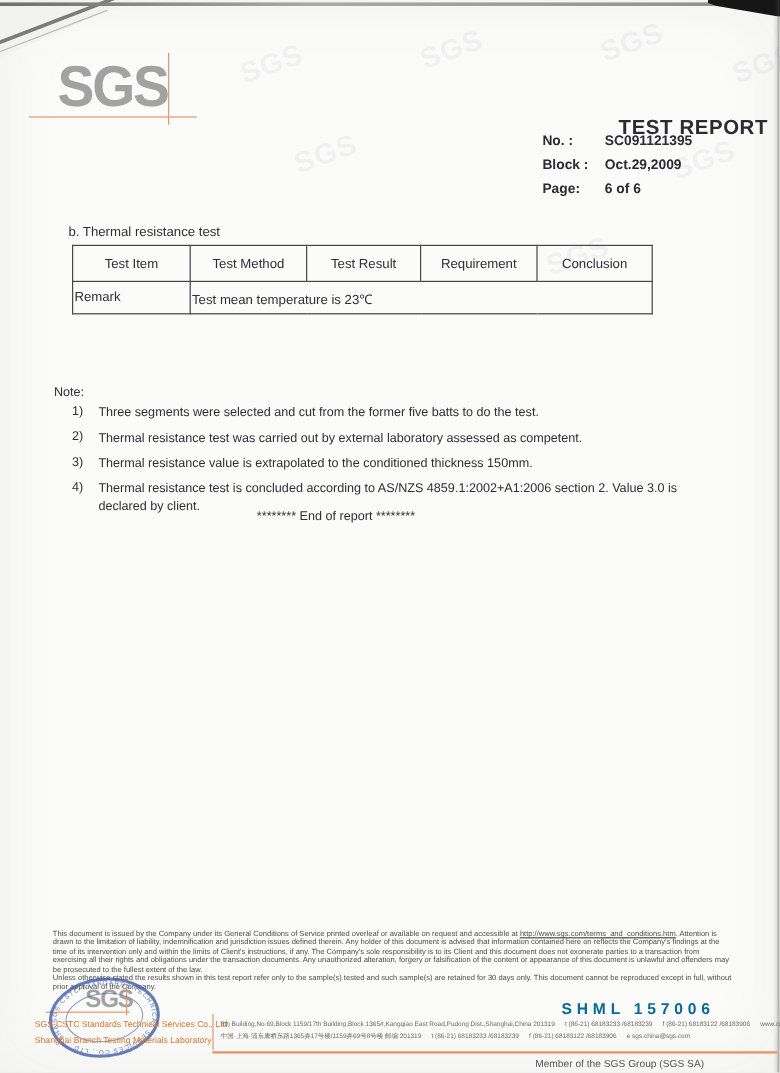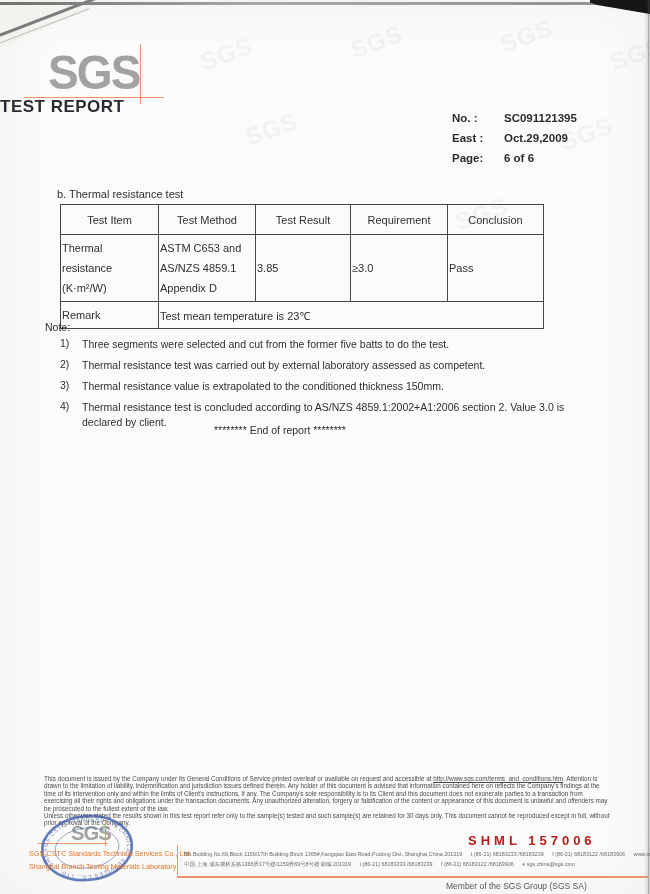--- a/index.html
+++ b/index.html
@@ -28,21 +28,21 @@
   .logo-big{position:absolute;left:48px;top:50px;font-weight:bold;font-size:48px;line-height:46px;
             color:#a2a2a2;letter-spacing:-2px;transform:scaleX(0.96);transform-origin:left;}
   .logo-small{position:absolute;left:71px;top:823px;font-weight:bold;font-size:21px;line-height:20px;
             color:#a2a2a2;letter-spacing:-1px;transform:scaleX(0.96);transform-origin:left;}
   .mark{position:absolute;background:#ec9668;}
   .mark-v1{left:140px;top:44px;width:1px;height:60px;}
   .mark-h1{left:24px;top:97px;width:140px;height:1px;}
   .mark-v2{left:105px;top:820px;width:1px;height:26px;}
   .mark-h2{left:38px;top:843px;width:70px;height:1px;}
 
-  .title{position:absolute;left:0;top:97px;width:650px;text-align:left;padding-right:27px;
+  .title{position:absolute;left:0;top:97px;width:650px;text-align:right;padding-right:10px;
          box-sizing:border-box;font-size:17px;font-weight:bold;letter-spacing:0.5px;color:#2b2b33;}
 
   .meta{position:absolute;left:452px;top:112px;font-size:11.5px;font-weight:bold;color:#2b2b33;}
   .meta-row{display:flex;margin-bottom:8px;}
   .meta-label{width:52px;}
   .meta-value{white-space:nowrap;}
 
   
   .section-label{position:absolute;left:57px;top:188px;font-size:11px;color:#2f2f36;}
 
@@ -75,21 +75,21 @@
   .stamp{position:absolute;left:38px;top:813px;transform:rotate(-6deg);}
 
   .company-lines{position:absolute;left:29px;top:847px;font-size:7.2px;line-height:13px;
                  color:#e2762c;white-space:nowrap;}
   .footer-divider{position:absolute;left:177px;top:845px;width:1px;height:30px;background:#ec9668;}
 
   .address{position:absolute;left:184px;top:849px;font-size:5.4px;line-height:10px;color:#6a6a6a;
            width:440px;white-space:nowrap;}
   .address .gap{display:inline-block;width:7px;}
 
-  .cert-no{position:absolute;left:468px;top:833px;font-size:13px;font-weight:bold;color:#b91c1c;
+  .cert-no{position:absolute;left:468px;top:833px;font-size:13px;font-weight:bold;color:#0369a1;
            letter-spacing:4px;white-space:nowrap;}
   .footer-rule{position:absolute;left:177px;top:876px;width:471px;height:2px;background:#ec9668;}
   .member-line{position:absolute;left:446px;top:881px;font-size:8.5px;color:#55555c;white-space:nowrap;}
 </style>
 </head>
 <body>
 
 <div class="page">
 
   <div class="corner-fold"></div>
@@ -113,21 +113,21 @@
   <div class="mark mark-h1"></div>
 
   <div class="title">TEST REPORT</div>
 
   <div class="meta">
     <div class="meta-row">
       <span class="meta-label">No.  :</span>
       <span class="meta-value">SC091121395</span>
     </div>
     <div class="meta-row">
-      <span class="meta-label">East :</span>
+      <span class="meta-label">Block :</span>
       <span class="meta-value">Oct.29,2009</span>
     </div>
     <div class="meta-row">
       <span class="meta-label">Page:</span>
       <span class="meta-value">6 of  6</span>
     </div>
   </div>
 
   <div class="section-label">b. Thermal resistance test</div>
 
@@ -140,35 +140,20 @@
         <col style="width:96px">
     </colgroup>
     <tbody>
         <tr class="thead">
       <th>Test Item</th>
       <th>Test Method</th>
       <th>Test Result</th>
       <th>Requirement</th>
       <th>Conclusion</th>
     </tr>
-    <tr class="tdata">
-      <td>
-        <div class="cell-line">Thermal</div>
-        <div class="cell-line">resistance</div>
-        <div class="cell-line">(K·m²/W)</div>
-      </td>
-      <td>
-        <div class="cell-line">ASTM C653 and</div>
-        <div class="cell-line">AS/NZS 4859.1</div>
-        <div class="cell-line">Appendix D</div>
-      </td>
-      <td>3.85</td>
-      <td>≥3.0</td>
-      <td>Pass</td>
-    </tr>
     <tr class="tremark">
       <td>Remark</td>
       <td class="remark-value" colspan="4">Test mean temperature is 23℃</td>
     </tr>
   </tbody>
     </table>
 
   <div class="note-label">Note:</div>
   <div class="notes">
     <div class="note-item">

